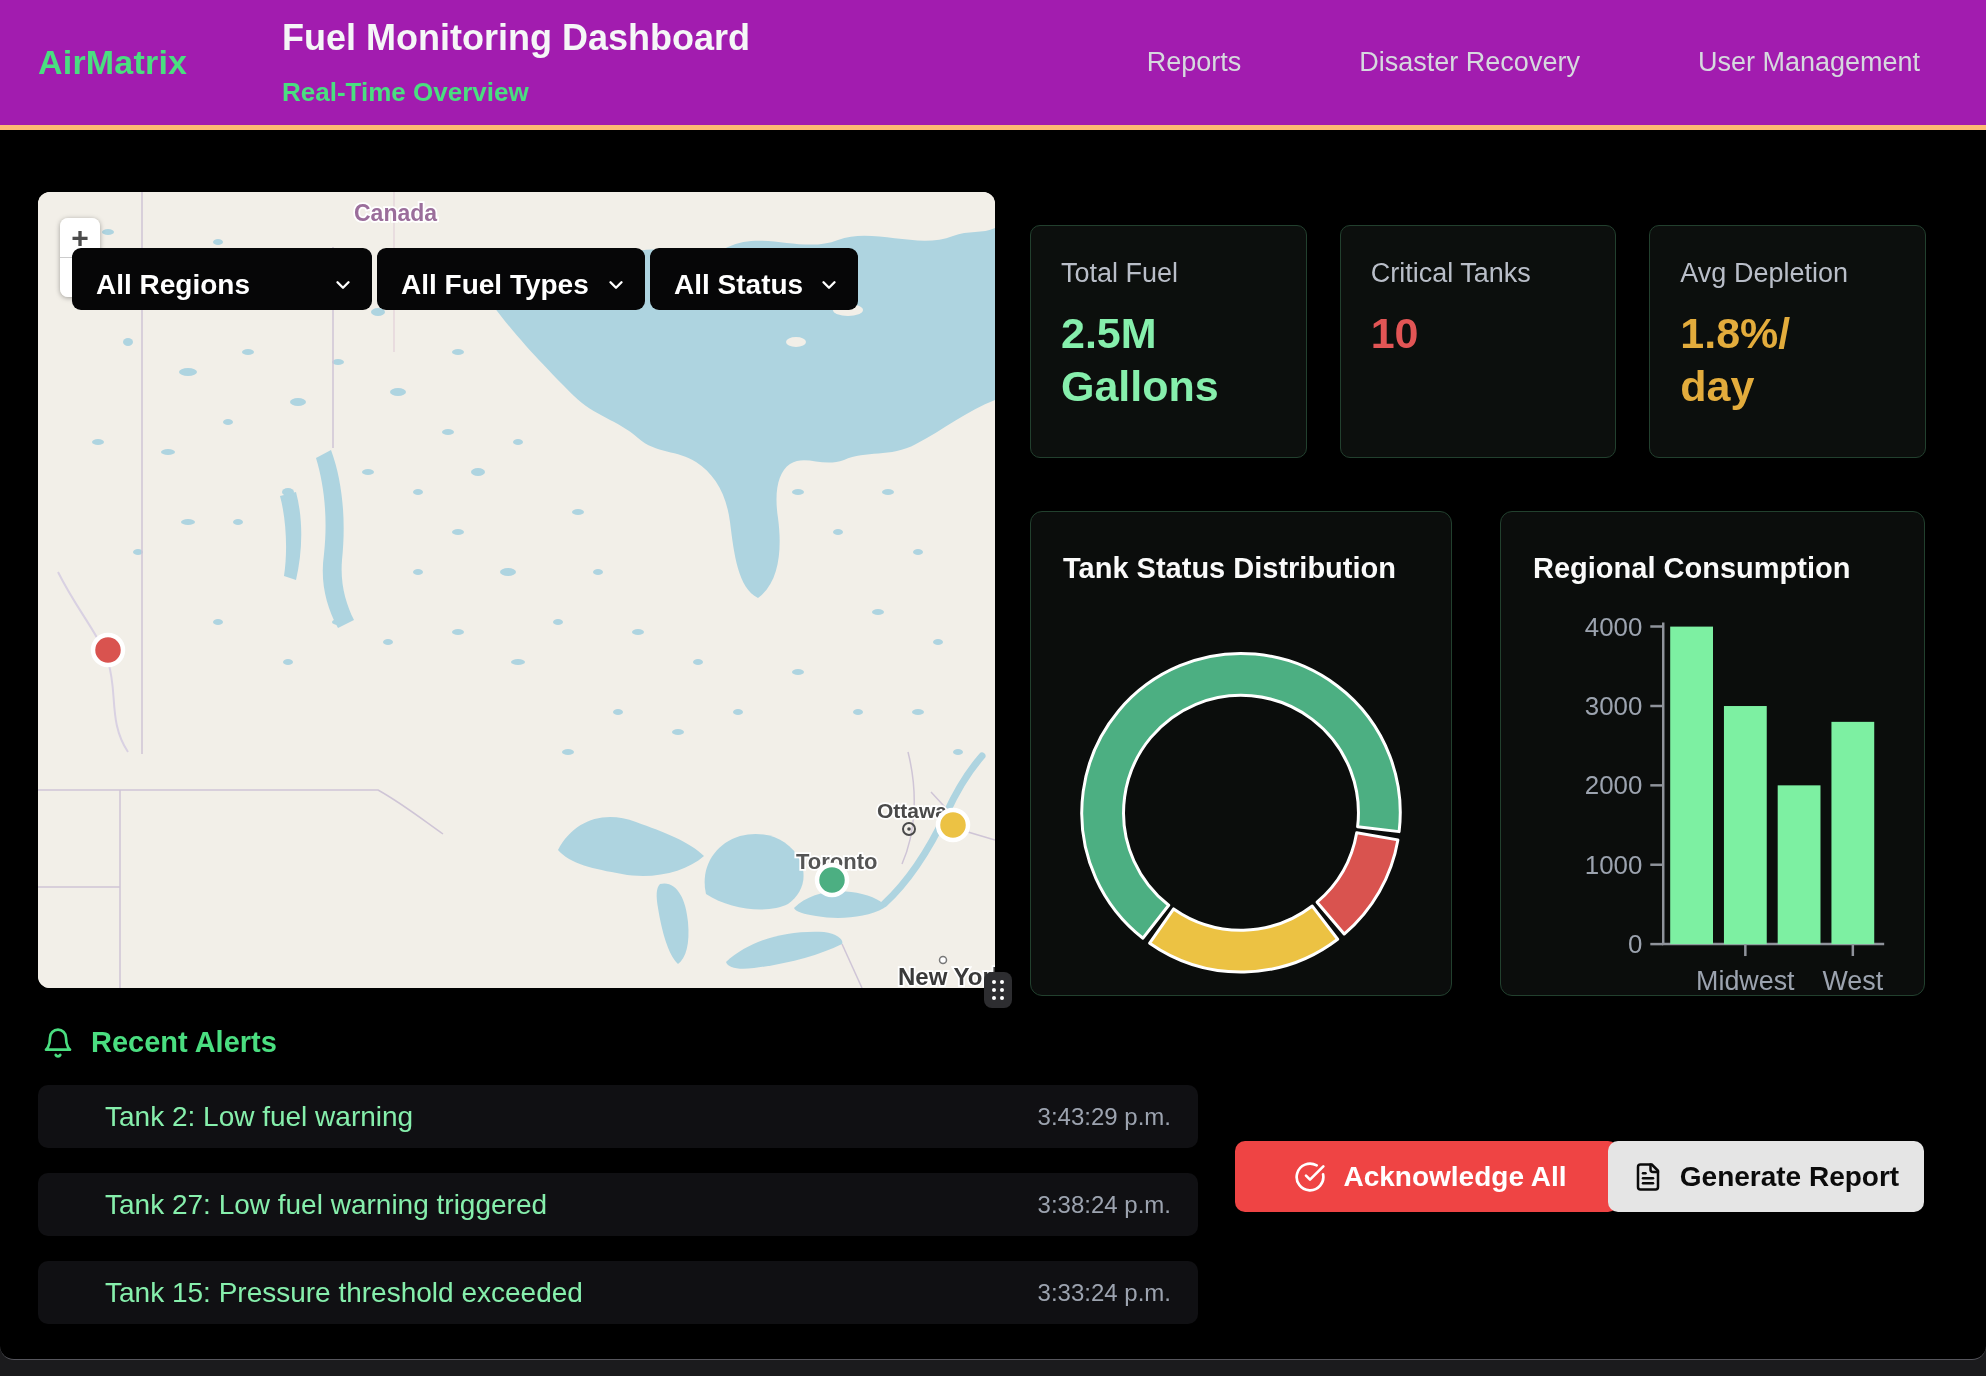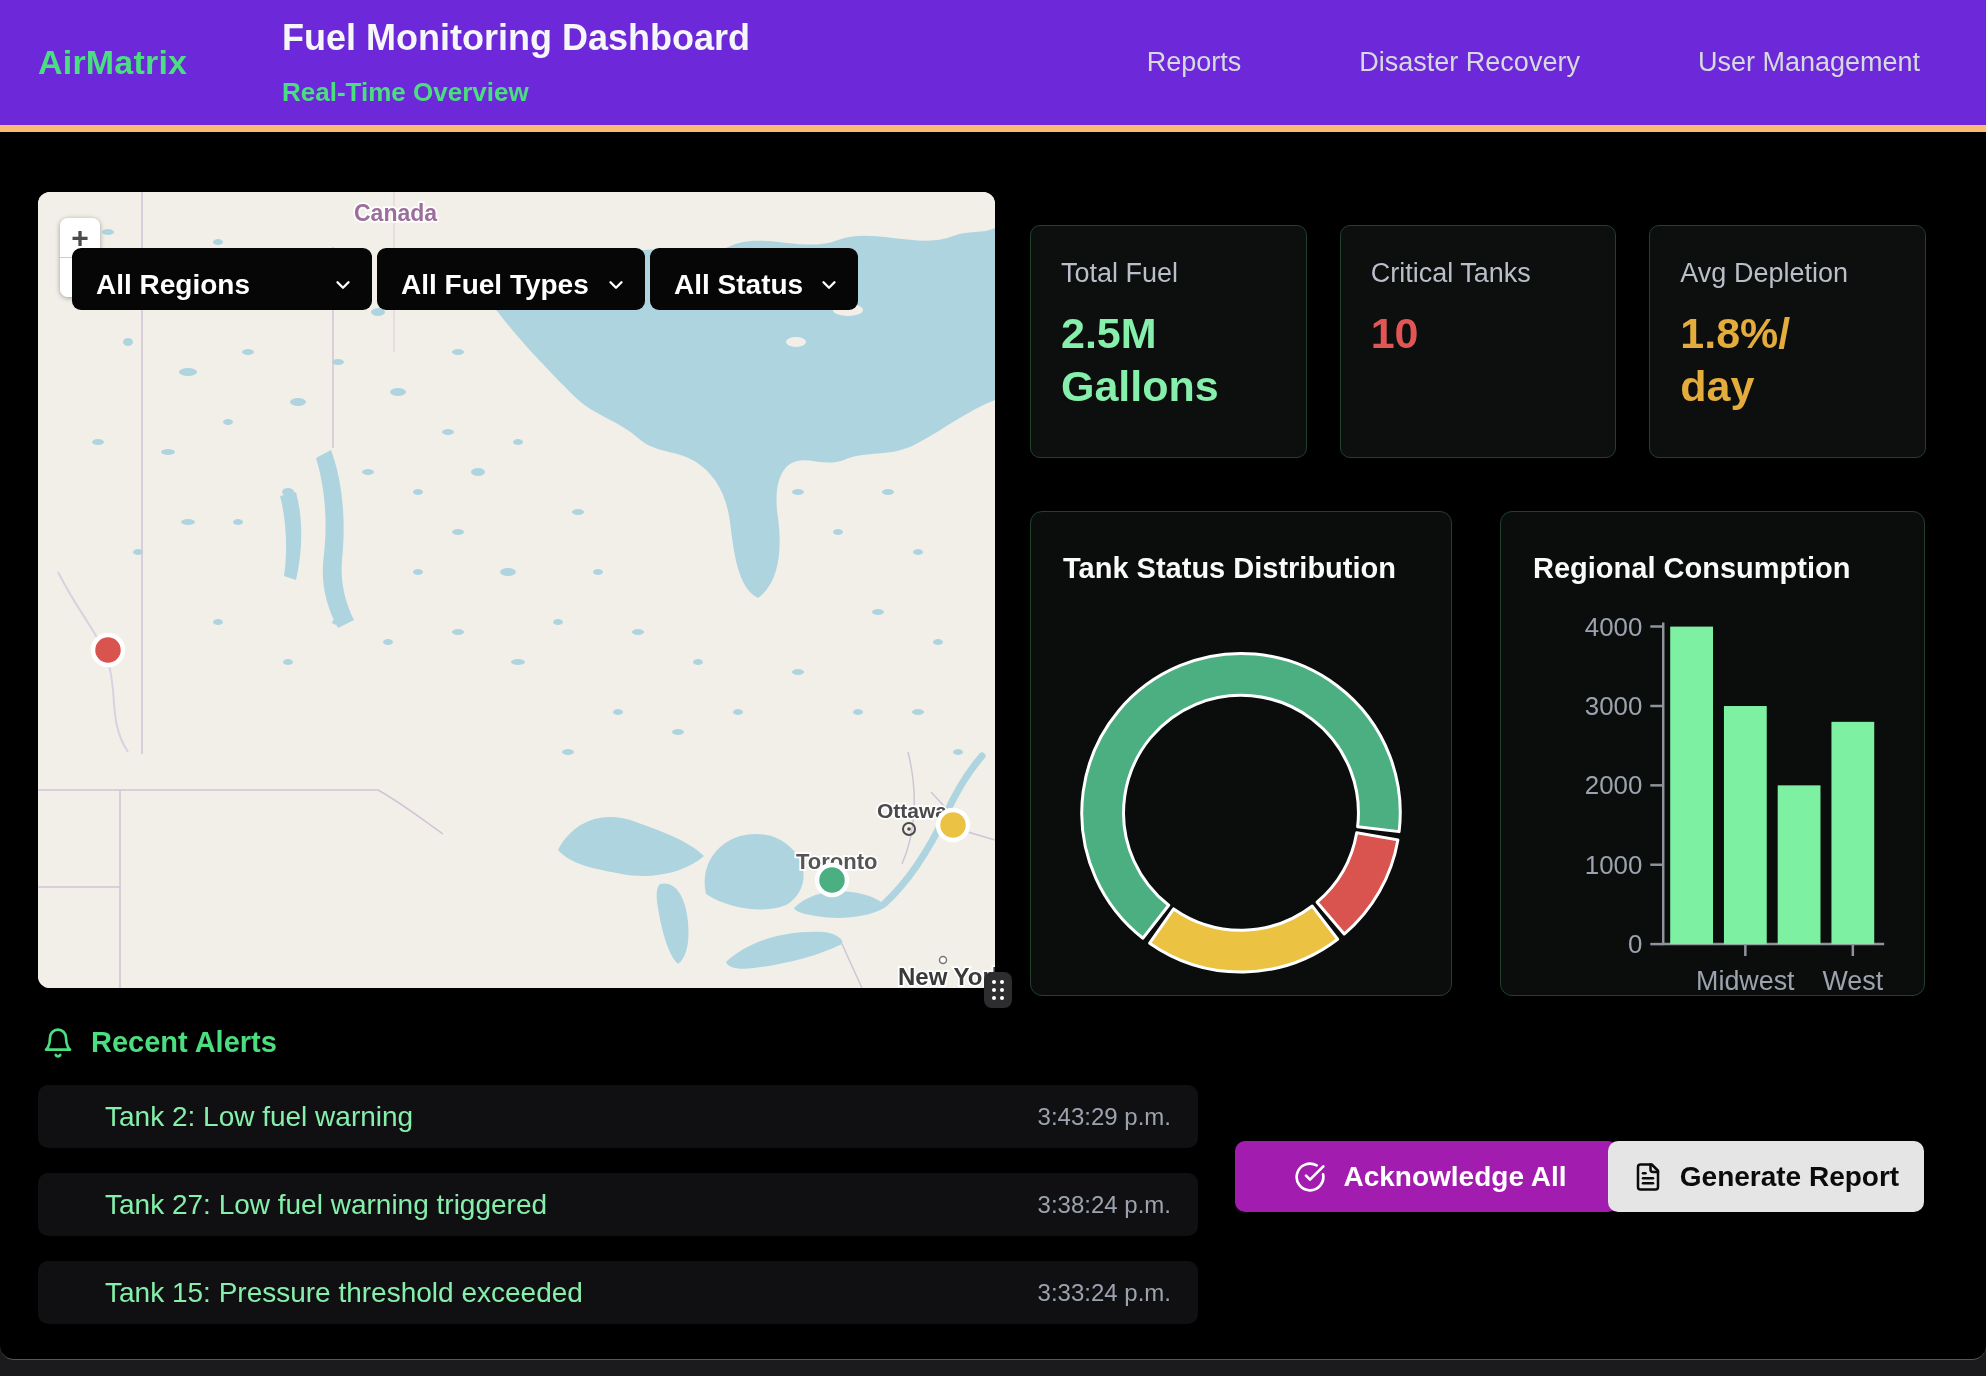--- a/index.html
+++ b/index.html
@@ -1,22 +1,22 @@
 <!DOCTYPE html>
 <html><head>
 <meta charset="utf-8">
 <style>
   html,body{margin:0;padding:0;background:#1a1a1c;}
   body{width:1986px;height:1376px;position:relative;overflow:hidden;
        font-family:"Liberation Sans",sans-serif;color:#fff;}
   .app{position:absolute;inset:0 0 16px 0;background:#000;border-bottom:1px solid #55555c;
        border-radius:0 0 14px 14px;overflow:hidden;}
   
-  .header{position:absolute;top:0;left:0;right:0;height:125px;background:#6d28d9;
-          border-bottom:7px solid #fdba74;display:flex;align-items:center;}
+  .header{position:absolute;top:0;left:0;right:0;height:125px;background:#a21caf;
+          border-bottom:5px solid #fdba74;display:flex;align-items:center;}
   .brand{margin-left:38px;width:206px;font-size:34px;font-weight:bold;color:#4ade80;letter-spacing:.2px;}
   .title-block{margin-left:38px;}
   .page-title{font-size:36px;font-weight:bold;color:#f5f6f7;}
   .page-subtitle{font-size:26px;color:#4ade80;font-weight:600;margin-top:18px;}
   .nav{margin-left:auto;display:flex;gap:118px;padding-right:66px;}
   .nav-item{font-size:27px;color:#d6d9de;cursor:pointer;white-space:nowrap;}
   
   .map-panel{position:absolute;left:38px;top:192px;width:957px;height:796px;
              border-radius:12px;overflow:hidden;background:#f2efe8;}
   .map-svg{position:absolute;inset:0;width:100%;height:100%;}
@@ -47,21 +47,21 @@
   
   .alerts-header{position:absolute;left:42px;top:1026px;display:flex;align-items:flex-end;gap:17px;}
   .alerts-title{font-size:29px;font-weight:bold;color:#4ade80;}
   .alert-row{position:absolute;left:38px;width:1160px;height:63px;background:#101013;border-radius:10px;
              display:flex;align-items:center;padding:0 27px;box-sizing:border-box;}
   .alert-text{font-size:28px;color:#86efac;margin-left:40px;}
   .alert-time{margin-left:auto;font-size:24px;color:#9ca3af;}
   
   .btn{position:absolute;top:1141px;height:71px;border-radius:10px;display:flex;align-items:center;
        justify-content:center;gap:17px;font-weight:bold;font-size:28px;cursor:pointer;box-sizing:border-box;}
-  .btn-ack{left:1235px;width:383px;background:#a21caf;color:#fff;padding-left:8px;}
+  .btn-ack{left:1235px;width:383px;background:#ef4444;color:#fff;padding-left:8px;}
   .btn-gen{left:1608px;width:316px;background:#e5e5e5;color:#0b0b0b;}
   .bottom-strip{position:absolute;left:0;bottom:0;width:100%;height:16px;background:#1b1b1d;}
 </style>
 </head>
 <body>
 
 <div class="app">
 
   <header class="header">
     <div class="brand">AirMatrix</div>

